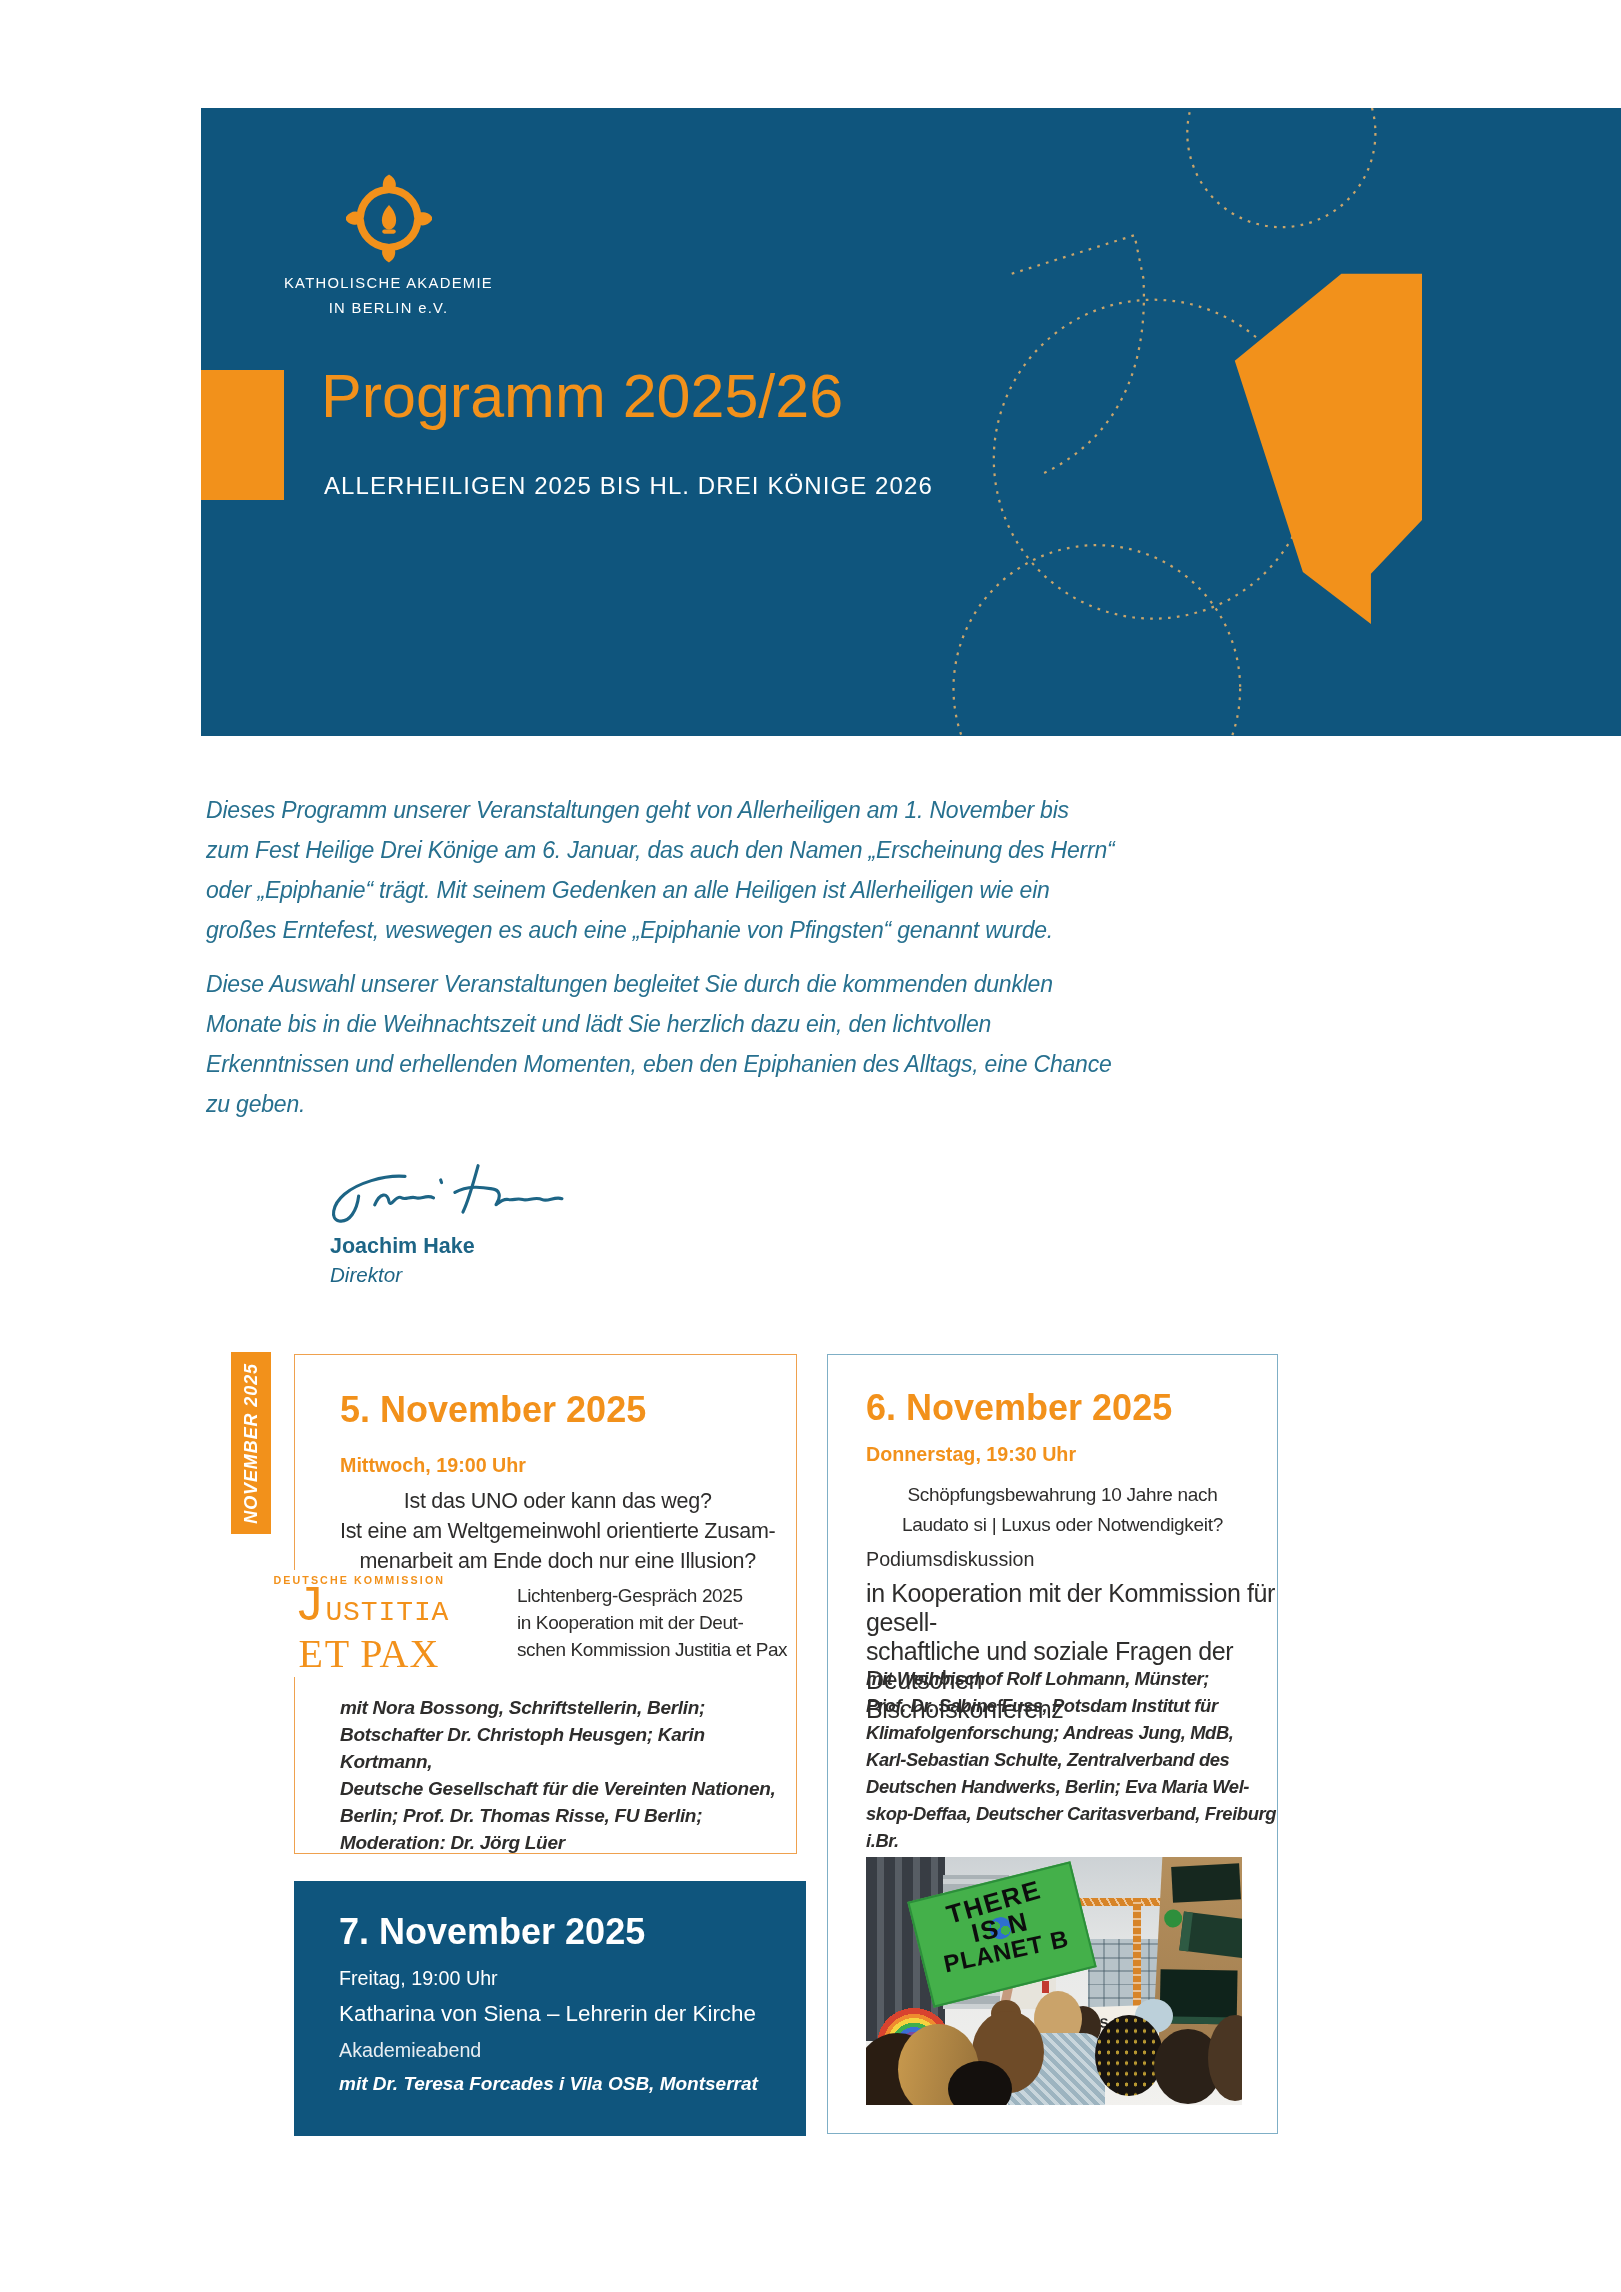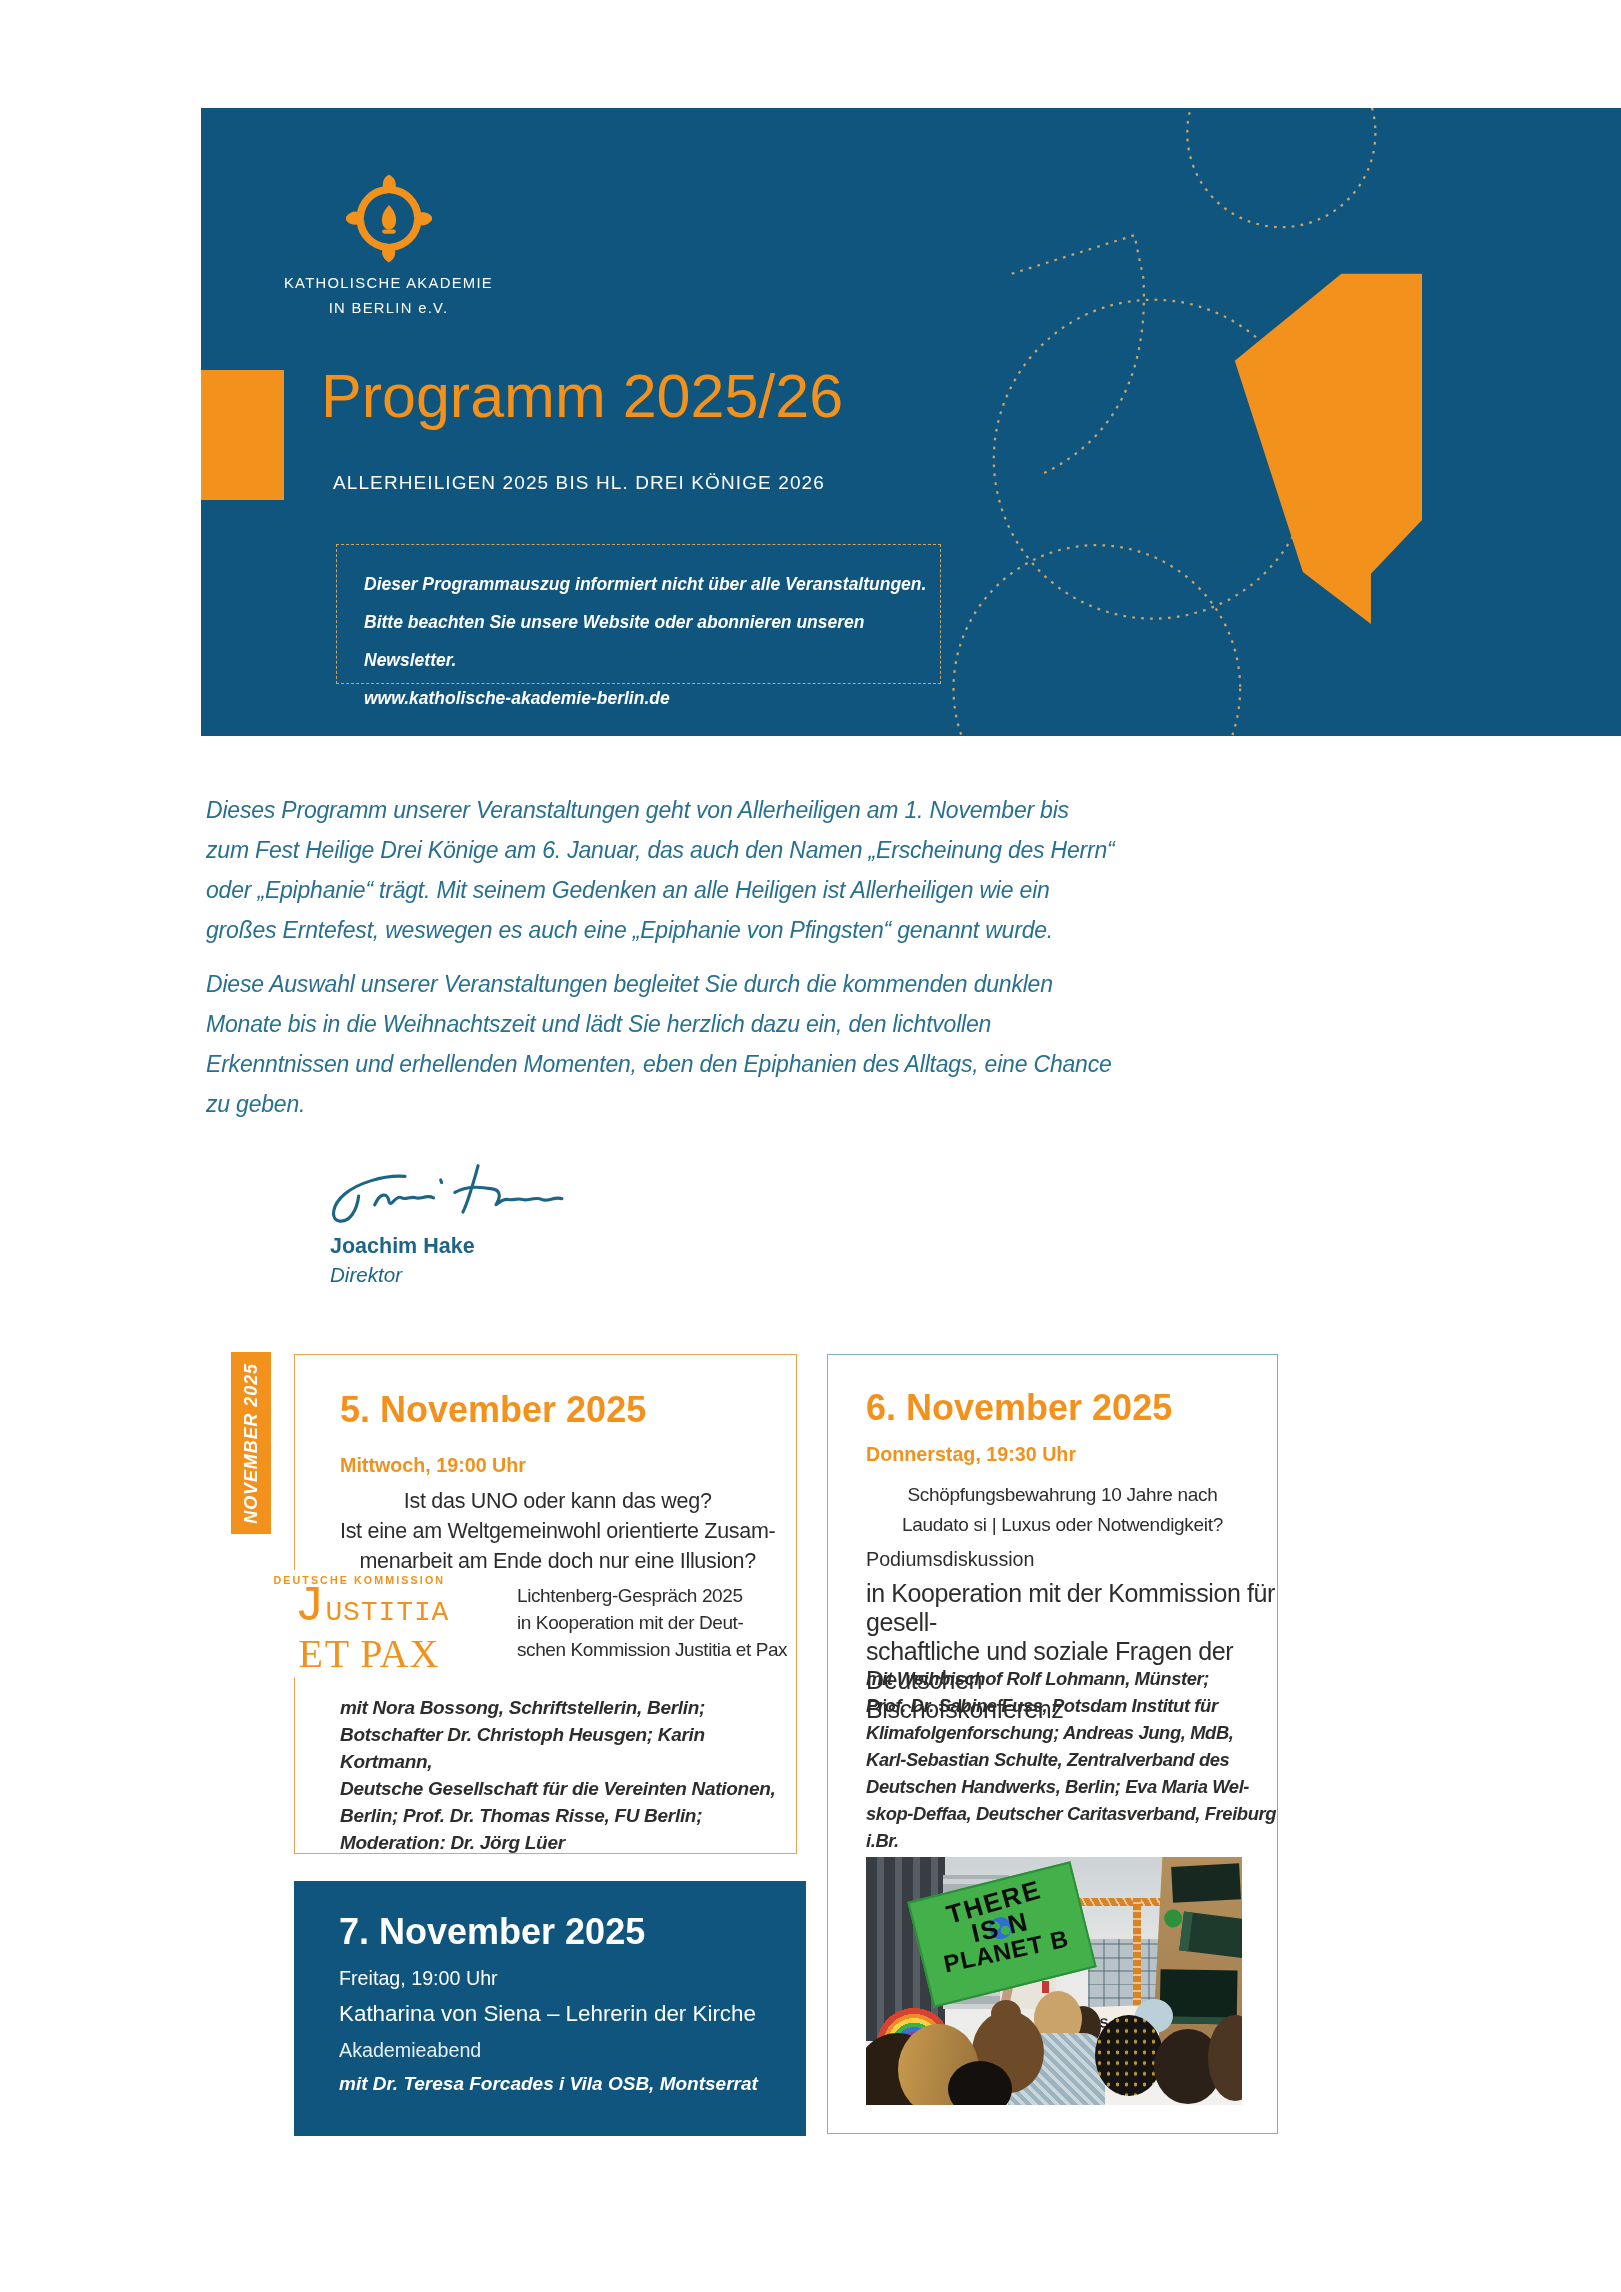--- a/index.html
+++ b/index.html
@@ -13,22 +13,22 @@
           background:#0f557d; overflow:hidden; }
   .deco { position:absolute; left:0; top:0; width:1221px; height:628px; }
   .brand-logo { position:absolute; left:145px; top:64px; width:86px; height:93px; }
   .brand1 { position:absolute; left:53px; top:167px; width:269px; text-align:center;
             color:#fff; font-size:14.8px; letter-spacing:1.3px; }
   .brand2 { position:absolute; left:53px; top:192px; width:269px; text-align:center;
             color:#fff; font-size:14.8px; letter-spacing:1.3px; }
   .hero-square { position:absolute; left:0; top:262px; width:83px; height:130px; background:#f2911b; }
   .hero-title { position:absolute; left:120px; top:253px; margin:0; color:#f2911b;
                 font-size:61px; font-weight:500; letter-spacing:0px; }
-  .hero-subtitle { position:absolute; left:132px; top:364px; color:#ffffff;
-                   font-size:19px; letter-spacing:1.1px; }
+  .hero-subtitle { position:absolute; left:123px; top:364px; color:#ffffff;
+                   font-size:24px; letter-spacing:1.1px; }
   .notice { position:absolute; left:135px; top:436px; width:605px; height:140px;
             border:1.8px dashed #c9a56b; box-sizing:border-box; }
   .notice p { margin:19.7px 0 0 27px; color:#ffffff; font-size:17.5px; font-weight:bold;
               font-style:italic; line-height:38px; }
 
   
   .intro { position:absolute; left:206px; top:790px; color:#27708f; font-style:italic;
            font-size:23px; line-height:40px; letter-spacing:-0.2px; }
   .intro .p2 { margin-top:14.3px; }
 
@@ -185,25 +185,20 @@
       </g>
     </svg>
 
     <div class="brand1">KATHOLISCHE AKADEMIE</div>
     <div class="brand2">IN BERLIN e.V.</div>
 
     <div class="hero-square"></div>
     <h1 class="hero-title">Programm 2025/26</h1>
     <div class="hero-subtitle">ALLERHEILIGEN 2025 BIS HL. DREI KÖNIGE 2026</div>
 
-    <div class="notice">
-      <p class="pre">Dieser Programmauszug informiert nicht über alle Veranstaltungen.
-Bitte beachten Sie unsere Website oder abonnieren unseren Newsletter.
-www.katholische-akademie-berlin.de</p>
-    </div>
   </header>
 
   <section class="intro">
     <p class="pre">Dieses Programm unserer Veranstaltungen geht von Allerheiligen am 1. November bis
 zum Fest Heilige Drei Könige am 6. Januar, das auch den Namen „Erscheinung des Herrn“
 oder „Epiphanie“ trägt. Mit seinem Gedenken an alle Heiligen ist Allerheiligen wie ein
 großes Erntefest, weswegen es auch eine „Epiphanie von Pfingsten“ genannt wurde.</p>
     <p class="pre p2">Diese Auswahl unserer Veranstaltungen begleitet Sie durch die kommenden dunklen
 Monate bis in die Weihnachtszeit und lädt Sie herzlich dazu ein, den lichtvollen
 Erkenntnissen und erhellenden Momenten, eben den Epiphanien des Alltags, eine Chance

